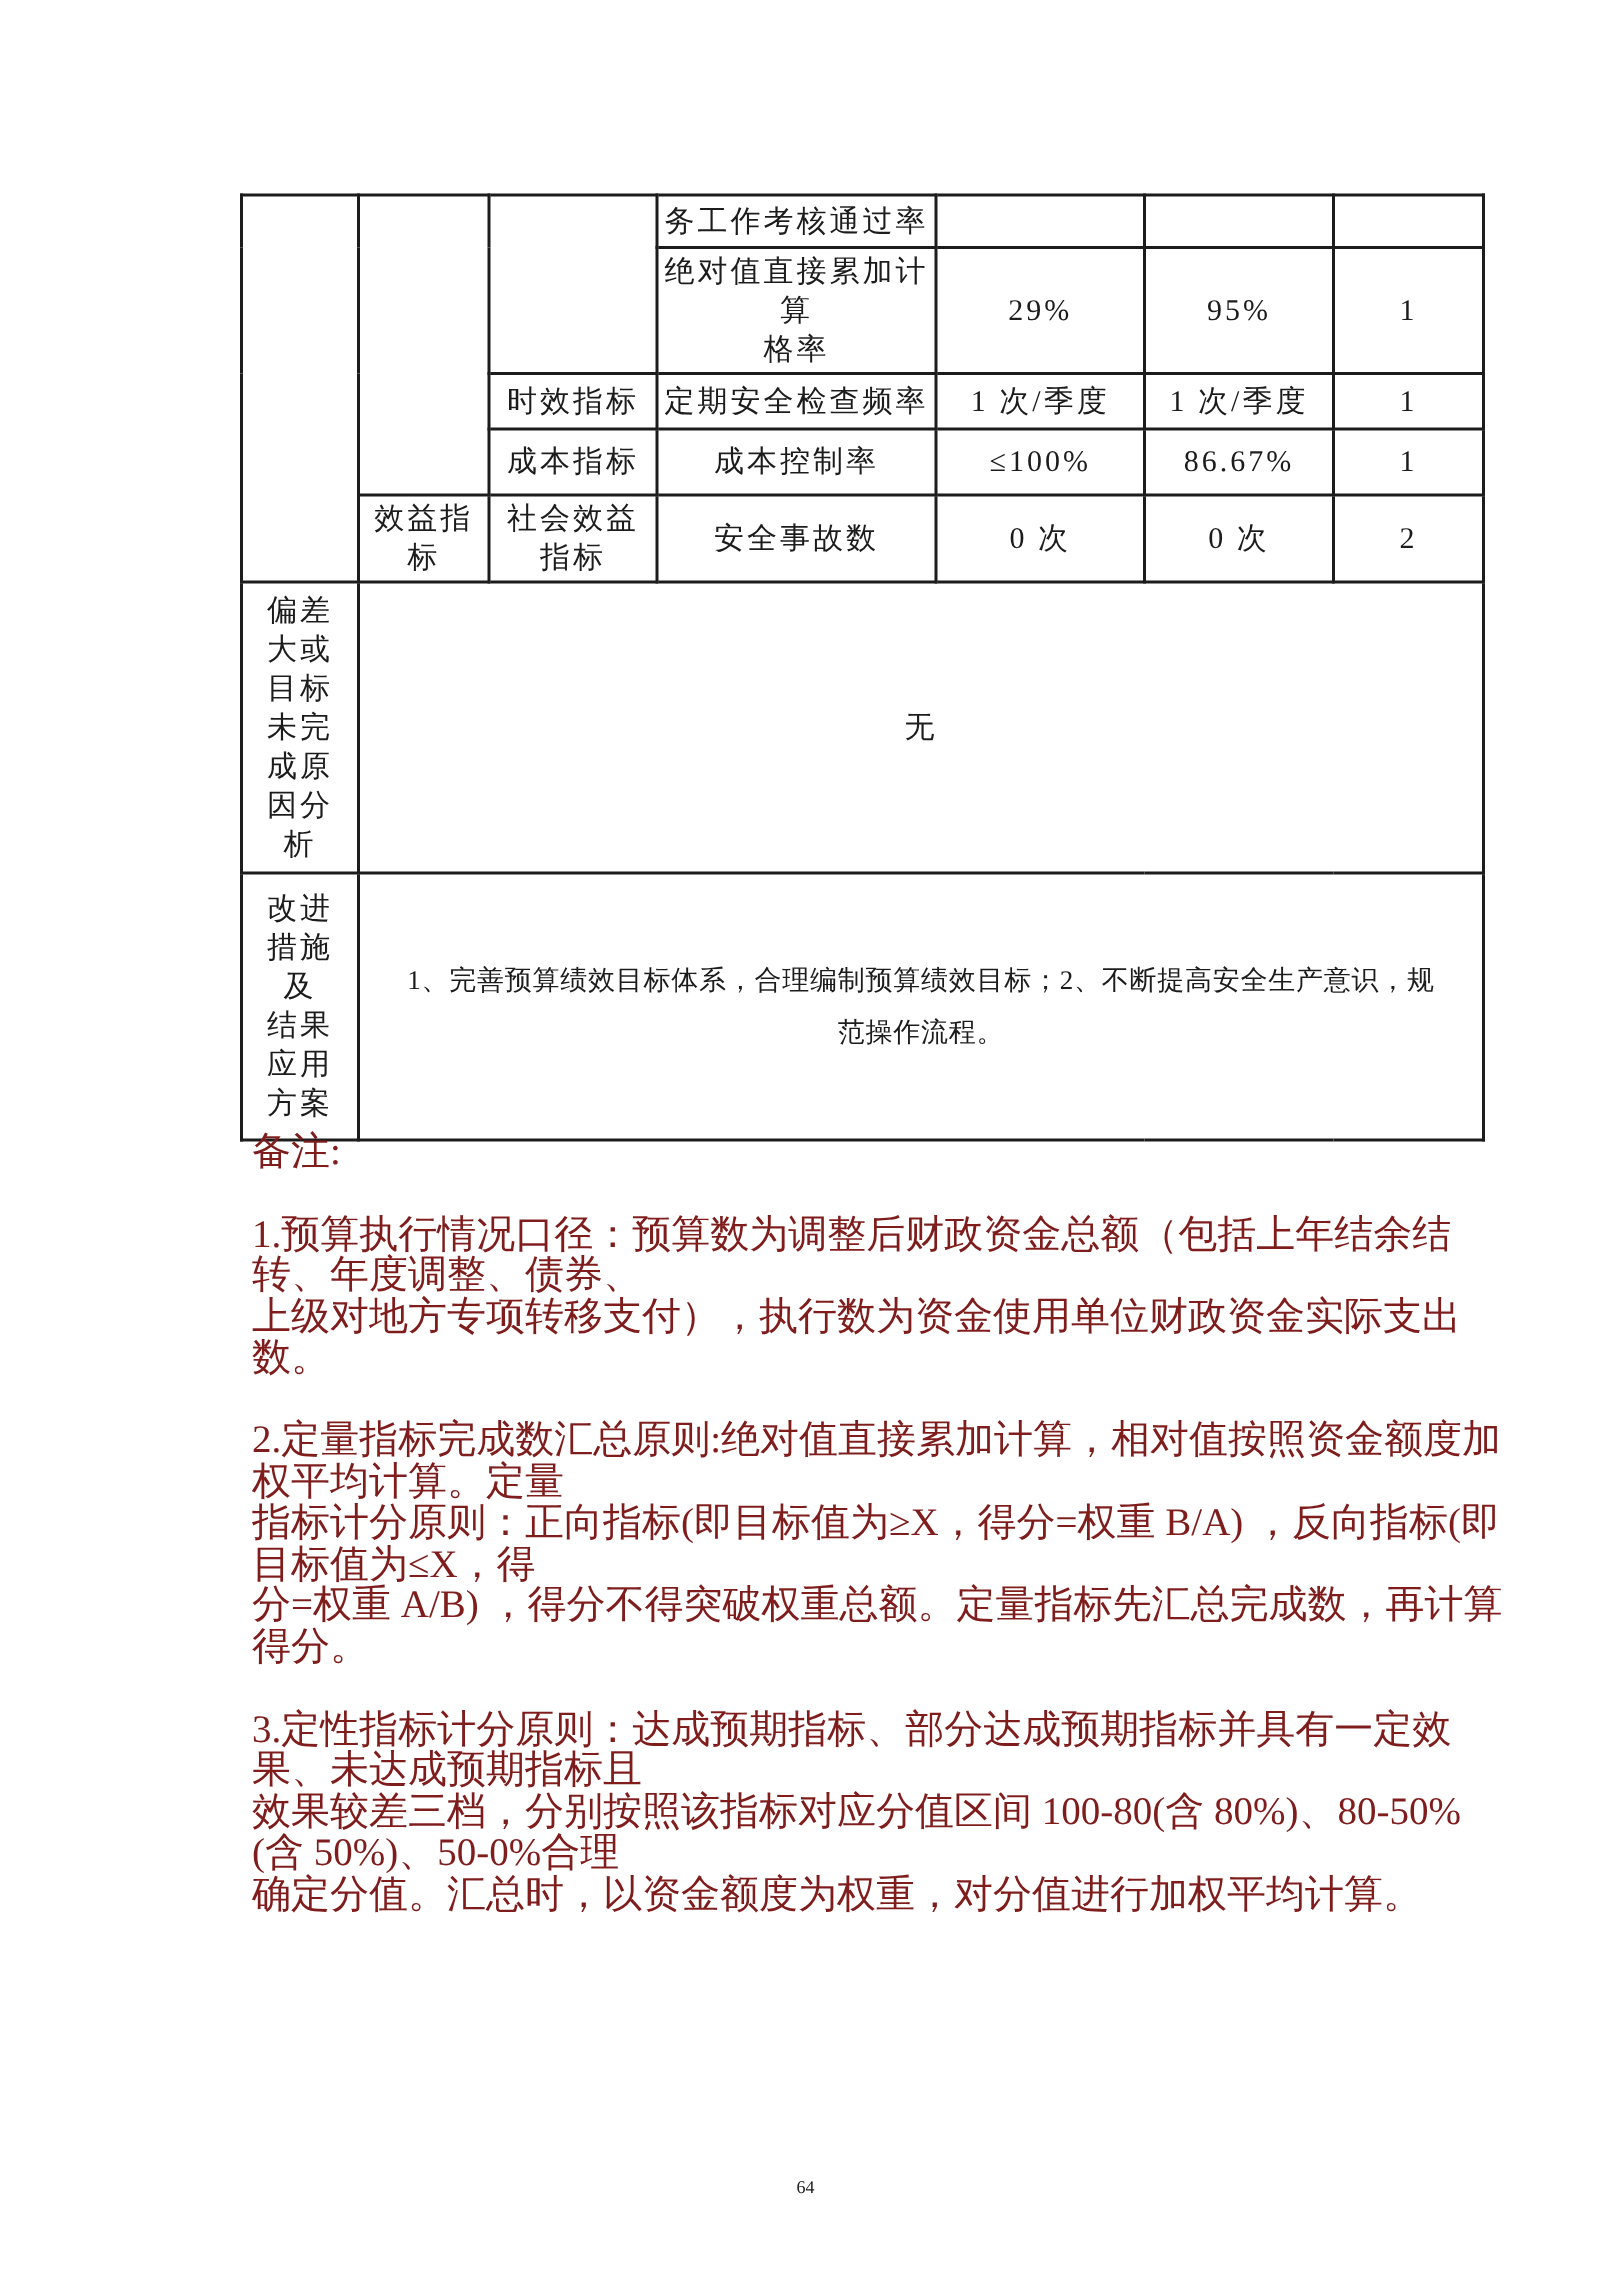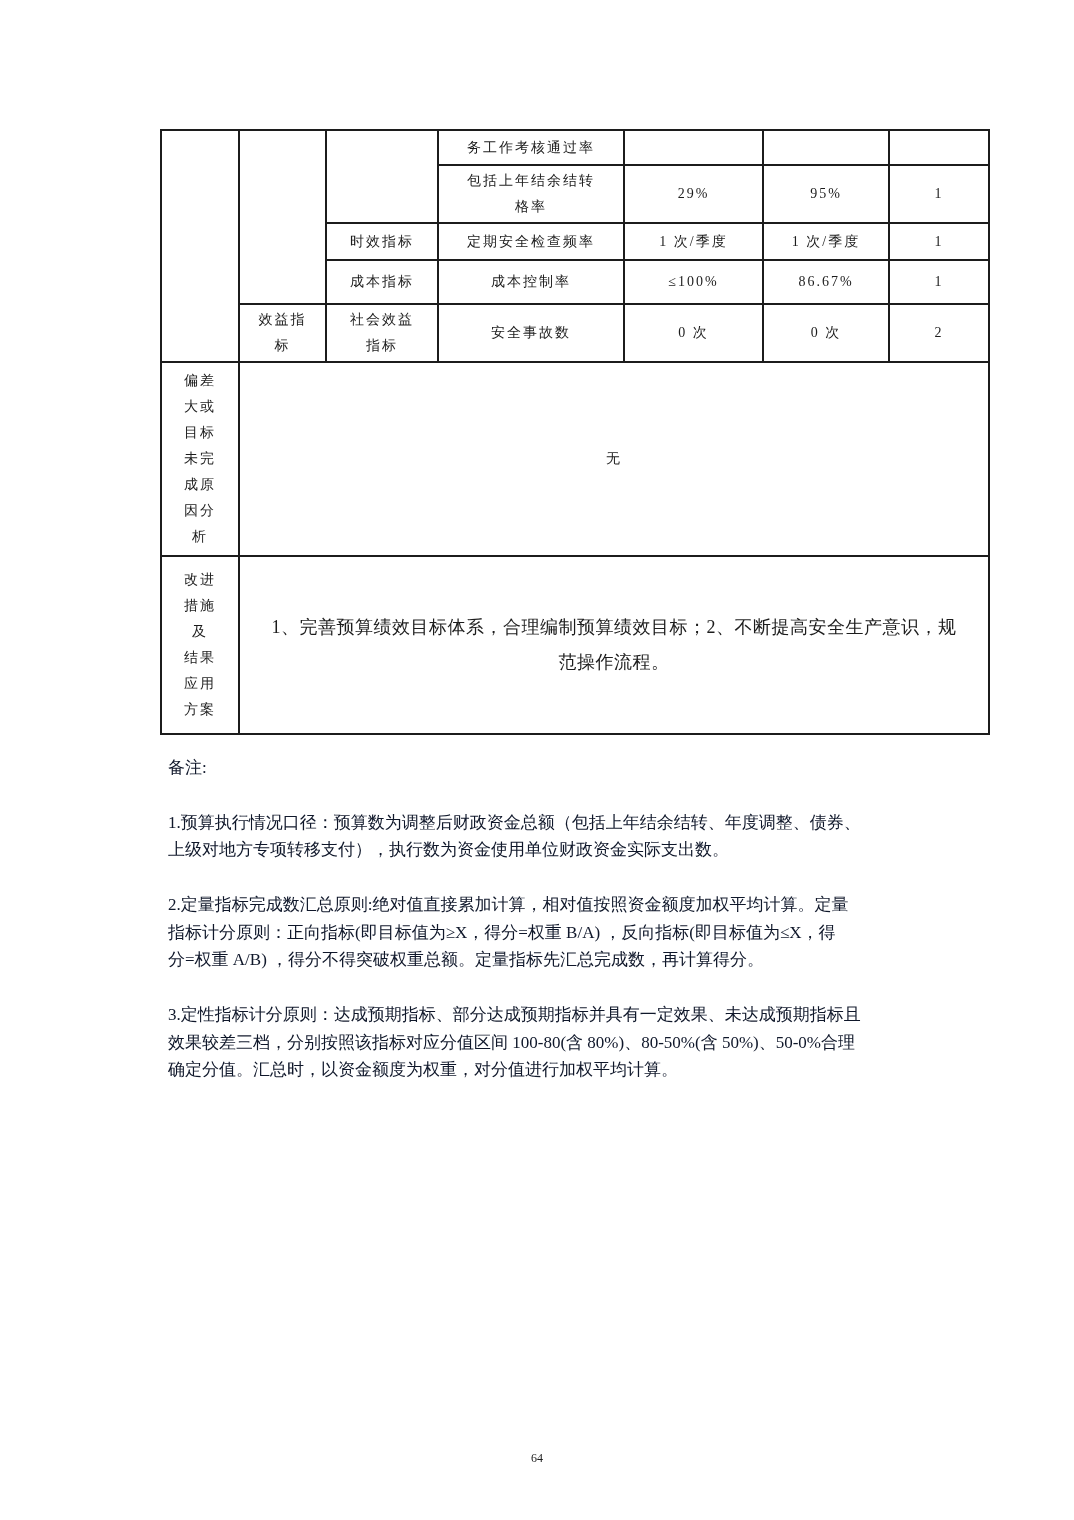--- a/index.html
+++ b/index.html
@@ -21,21 +21,21 @@
     left: 160px;
     top: 129px;
     width: 828px;
     border-collapse: collapse;
     table-layout: fixed;
   }
   table.perf-table td {
     border: 2px solid #1c1c1c;
     text-align: center;
     vertical-align: middle;
-    font-size: 14px;
+    font-size: 20px;
     line-height: 26px;
     letter-spacing: 2px;
     white-space: pre-line;
     padding: 2px 2px;
     color: #1c1c1c;
     overflow: hidden;
   }
   td.vlabel {
     letter-spacing: 8px;
     padding-left: 10px;
@@ -53,23 +53,23 @@
     font-size: 18px;
     letter-spacing: 0.5px;
     line-height: 35px;
     border-radius: 24px;
   }
   .notes {
     position: absolute;
     left: 168px;
     top: 726px;
     width: 840px;
-    font-size: 17px;
+    font-size: 26px;
     line-height: 27.5px;
-    color: #0f172a;
+    color: #7f1d1d;
     white-space: pre-line;
   }
   .notes .note-line {
     white-space: pre-line;
   }
   .page-number {
     position: absolute;
     left: 0;
     top: 1404px;
     width: 100%;
@@ -98,21 +98,21 @@
         <tr style="height:35px">
       <td rowspan="5"></td>
       <td rowspan="4"></td>
       <td rowspan="2"></td>
       <td>务工作考核通过率</td>
       <td></td>
       <td></td>
       <td></td>
     </tr>
     <tr style="height:57px">
-      <td>包括上年结余结转
+      <td>绝对值直接累加计算
 格率</td>
       <td>29%</td>
       <td>95%</td>
       <td>1</td>
     </tr>
     <tr style="height:37px">
       <td>时效指标</td>
       <td>定期安全检查频率</td>
       <td>1 次/季度</td>
       <td>1 次/季度</td>

